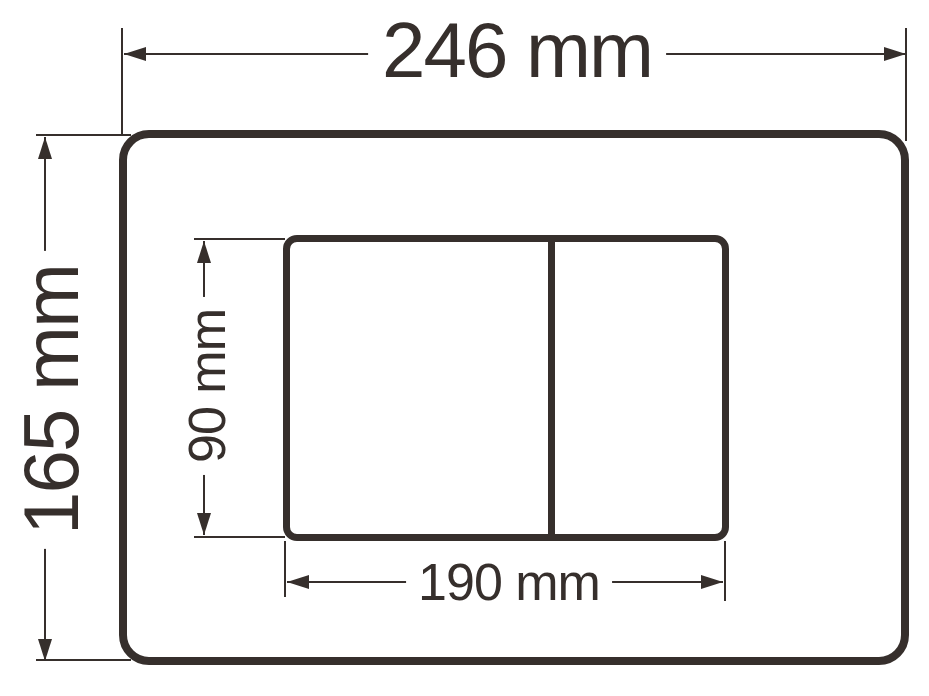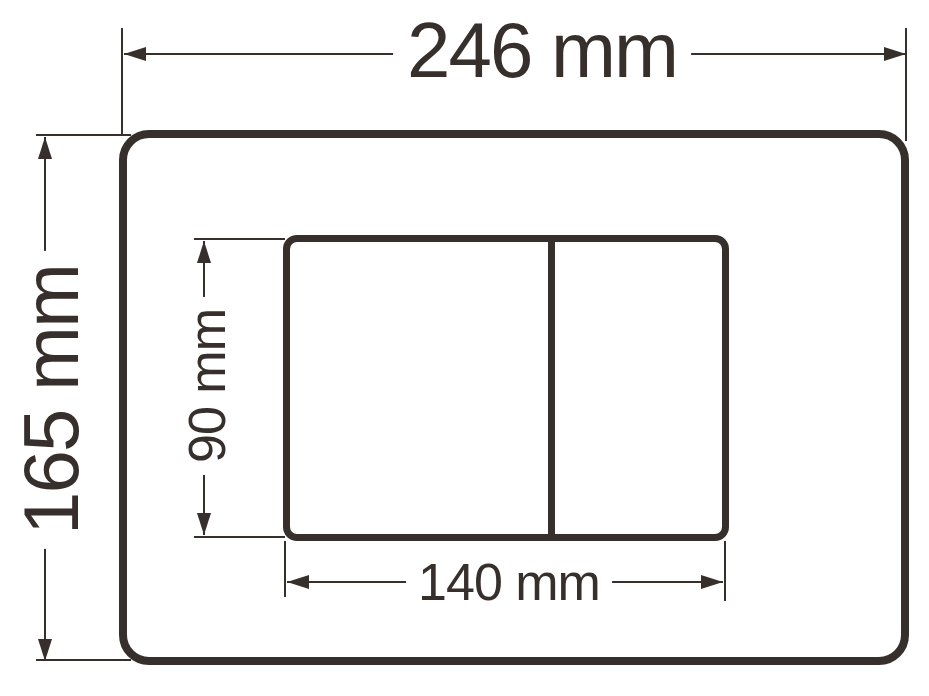--- a/index.html
+++ b/index.html
@@ -46,34 +46,34 @@
 
 <div class="outline plate"></div>
 <div class="outline panel"></div>
 <div class="divider"></div>
 
 <div class="line" style="left:121px; top:28px; width:2px; height:108px;"></div>
 <div class="line" style="left:905px; top:28px; width:2px; height:113px;"></div>
 <div class="line" style="left:124px; top:53px; width:782px; height:2px;"></div>
 <div class="arrow left" style="left:124px; top:47px;"></div>
 <div class="arrow right" style="left:884px; top:47px;"></div>
-<span class="dim-label lg" style="left:542px; top:50px;">246 mm</span>
+<span class="dim-label lg" style="left:517px; top:50px;">246 mm</span>
 
 <div class="line" style="left:36px; top:134px; width:95px; height:2px;"></div>
 <div class="line" style="left:36px; top:659px; width:95px; height:2px;"></div>
 <div class="line" style="left:44px; top:137px; width:2px; height:524px;"></div>
 <div class="arrow up" style="left:38px; top:137px;"></div>
 <div class="arrow down" style="left:38px; top:639px;"></div>
 <span class="dim-label lg vertical" style="left:51px; top:400px;">165 mm</span>
 
 <div class="line" style="left:194px; top:238px; width:91px; height:2px;"></div>
 <div class="line" style="left:194px; top:536px; width:91px; height:2px;"></div>
 <div class="line" style="left:203px; top:241px; width:2px; height:294px;"></div>
 <div class="arrow up" style="left:197px; top:241px;"></div>
 <div class="arrow down" style="left:197px; top:513px;"></div>
 <span class="dim-label sm vertical" style="left:207px; top:386px;">90 mm</span>
 
 <div class="line" style="left:284px; top:541px; width:2px; height:56px;"></div>
 <div class="line" style="left:724px; top:541px; width:2px; height:60px;"></div>
 <div class="line" style="left:287px; top:581px; width:436px; height:2px;"></div>
 <div class="arrow left" style="left:287px; top:575px;"></div>
 <div class="arrow right" style="left:701px; top:575px;"></div>
-<span class="dim-label sm" style="left:509px; top:582px;">140 mm</span>
+<span class="dim-label sm" style="left:509px; top:582px;">190 mm</span>
 
 </body></html>

